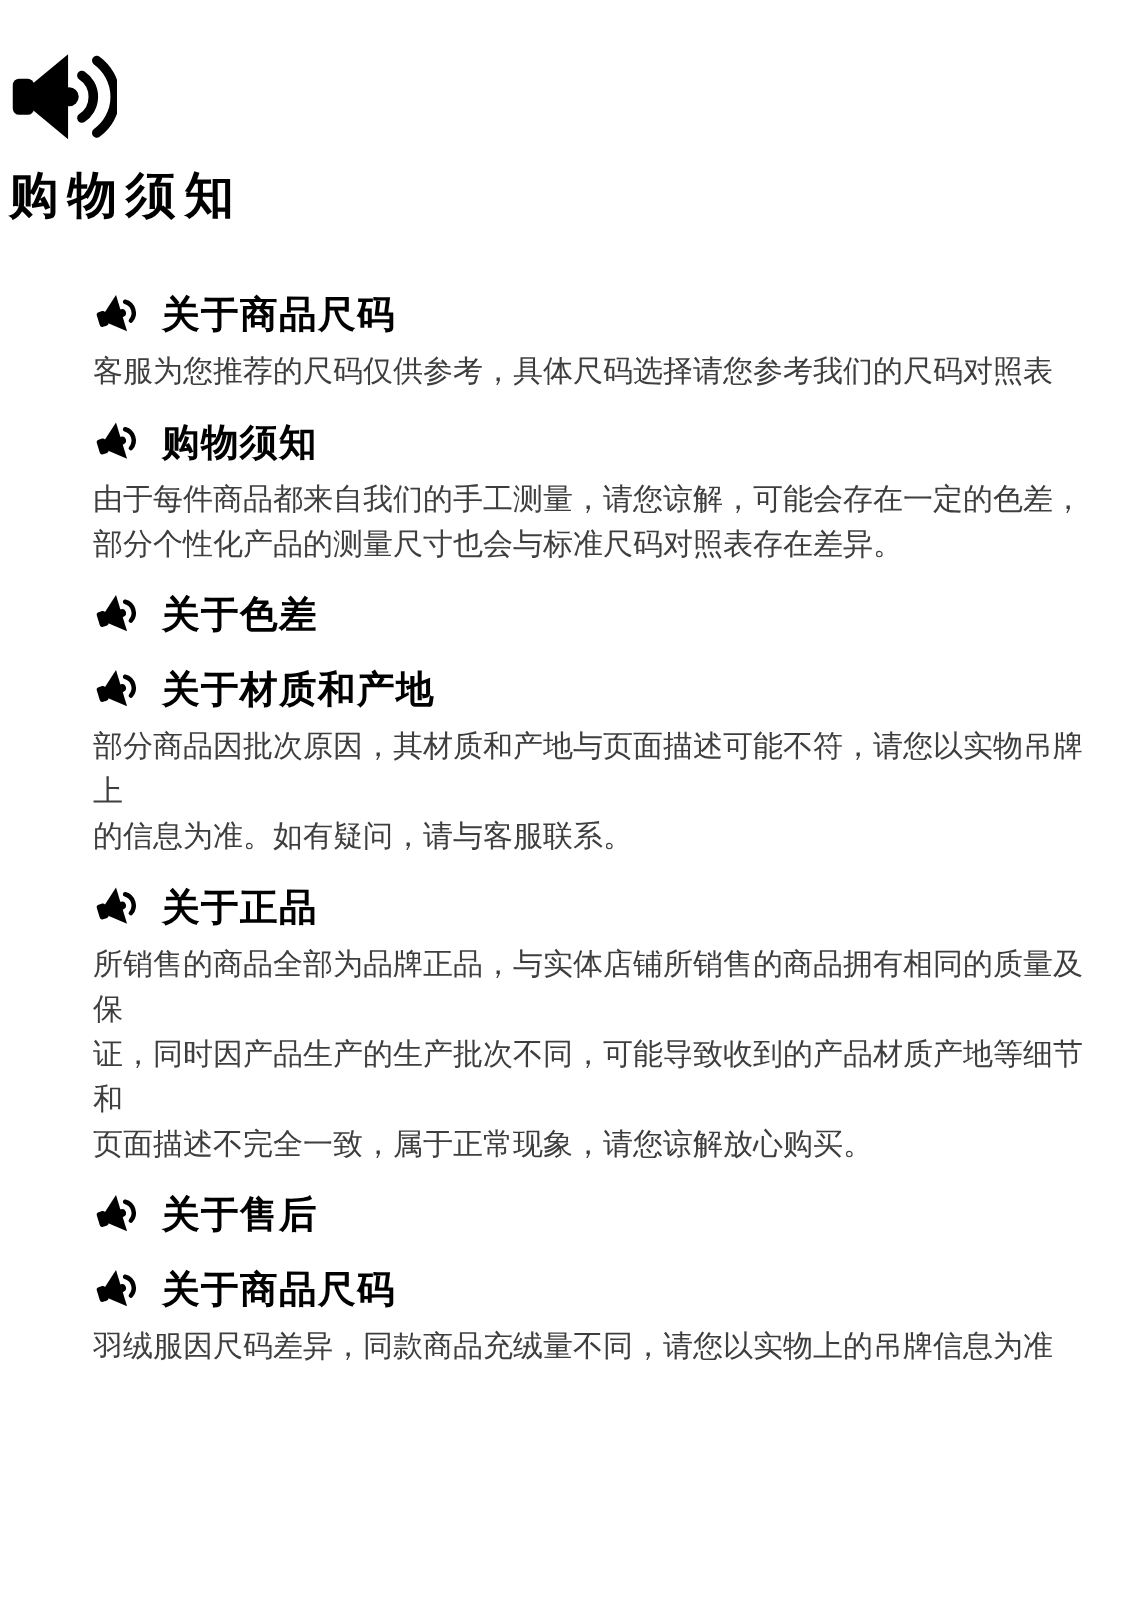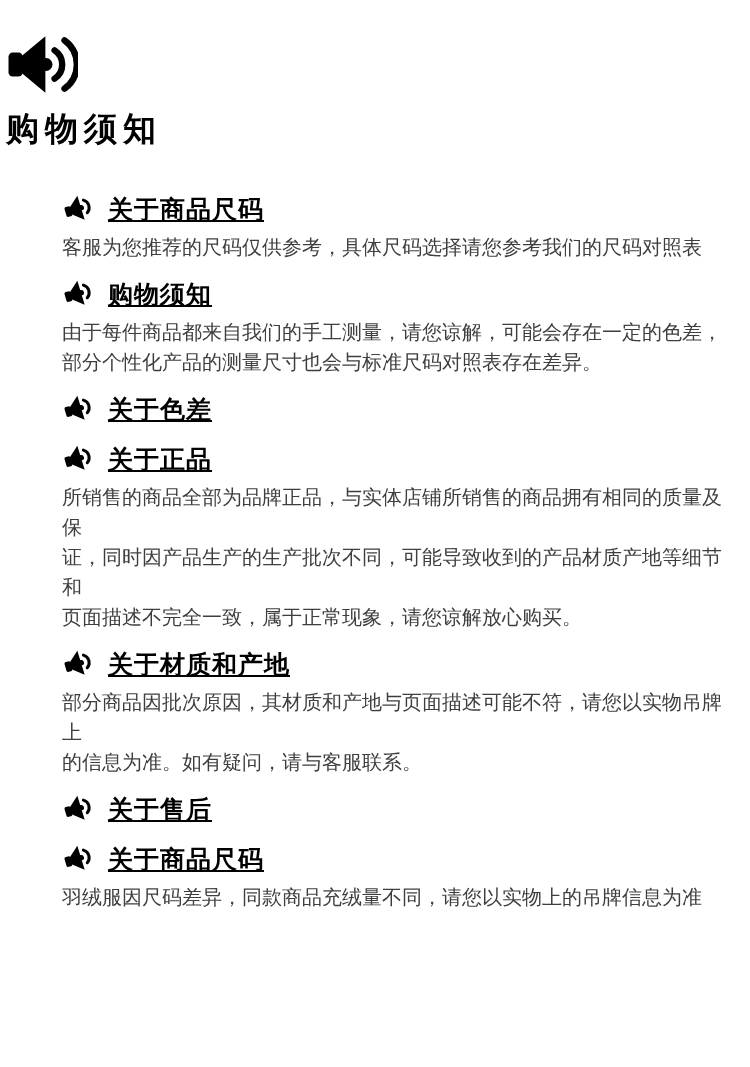--- a/index.html
+++ b/index.html
@@ -14,21 +14,21 @@
   .title{
     margin:5px 0 0 0;font-size:33px;font-weight:700;color:#000;
     letter-spacing:6px;text-indent:6px;line-height:40px;
   }
   .sections{padding:0 24px 0 62px;}
   .section{margin-top:14px;}
   .section.first{margin-top:42px;}
   .sec-head{display:flex;align-items:center;gap:13px;height:36px;}
   .sec-icon{line-height:0;flex:0 0 auto;}
   .sec-icon svg{width:33px;height:30px;}
-  .sec-title{margin:0;font-size:25px;font-weight:700;color:#000;line-height:36px;letter-spacing:1px;text-decoration:underline;}
+  .sec-title{margin:0;font-size:25px;font-weight:700;color:#000;line-height:36px;letter-spacing:1px;}
   .sec-body{
     margin:5px 0 0 0;font-size:20px;line-height:30px;color:#3e3e3e;
     white-space:pre-line;letter-spacing:0;font-family:Liberation Serif, serif;
   }
 </style>
 </head>
 <body>
 
 <svg width="0" height="0" style="position:absolute" aria-hidden="true">
   <defs>
@@ -93,36 +93,36 @@
             </svg></span>
         <h2 class="sec-title">关于色差</h2>
       </div>
     </section>
 
     <section class="section">
       <div class="sec-head">
         <span class="sec-icon"><svg>
               <use href="#spk-small"></use>
             </svg></span>
-        <h2 class="sec-title">关于正品</h2>
+        <h2 class="sec-title">关于材质和产地</h2>
       </div>
-      <p class="sec-body">所销售的商品全部为品牌正品，与实体店铺所销售的商品拥有相同的质量及保
-证，同时因产品生产的生产批次不同，可能导致收到的产品材质产地等细节和
-页面描述不完全一致，属于正常现象，请您谅解放心购买。</p>
+      <p class="sec-body">部分商品因批次原因，其材质和产地与页面描述可能不符，请您以实物吊牌上
+的信息为准。如有疑问，请与客服联系。</p>
     </section>
 
     <section class="section">
       <div class="sec-head">
         <span class="sec-icon"><svg>
               <use href="#spk-small"></use>
             </svg></span>
-        <h2 class="sec-title">关于材质和产地</h2>
+        <h2 class="sec-title">关于正品</h2>
       </div>
-      <p class="sec-body">部分商品因批次原因，其材质和产地与页面描述可能不符，请您以实物吊牌上
-的信息为准。如有疑问，请与客服联系。</p>
+      <p class="sec-body">所销售的商品全部为品牌正品，与实体店铺所销售的商品拥有相同的质量及保
+证，同时因产品生产的生产批次不同，可能导致收到的产品材质产地等细节和
+页面描述不完全一致，属于正常现象，请您谅解放心购买。</p>
     </section>
 
     <section class="section">
       <div class="sec-head">
         <span class="sec-icon"><svg>
               <use href="#spk-small"></use>
             </svg></span>
         <h2 class="sec-title">关于售后</h2>
       </div>
     </section>

